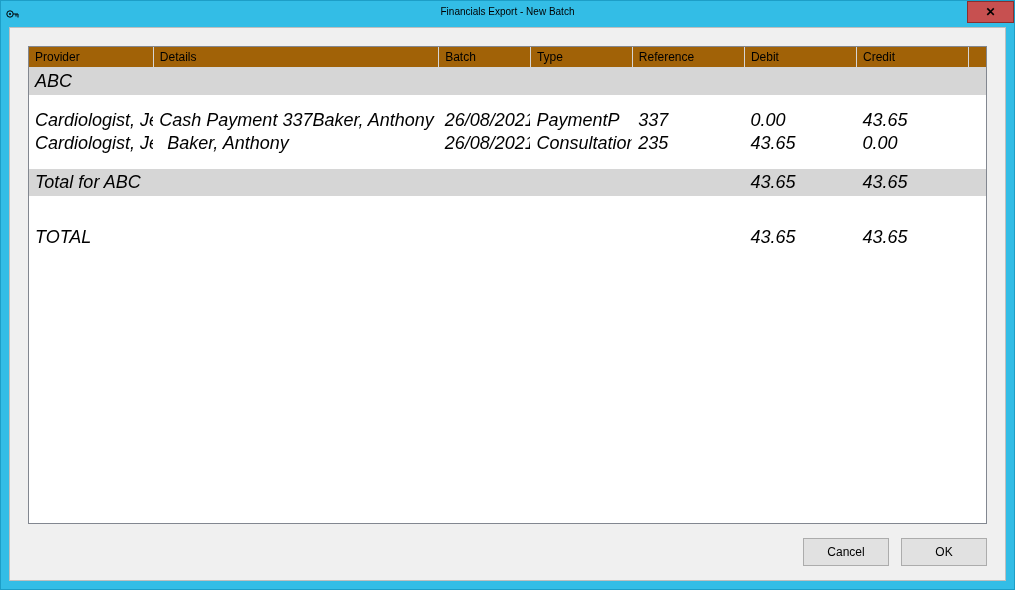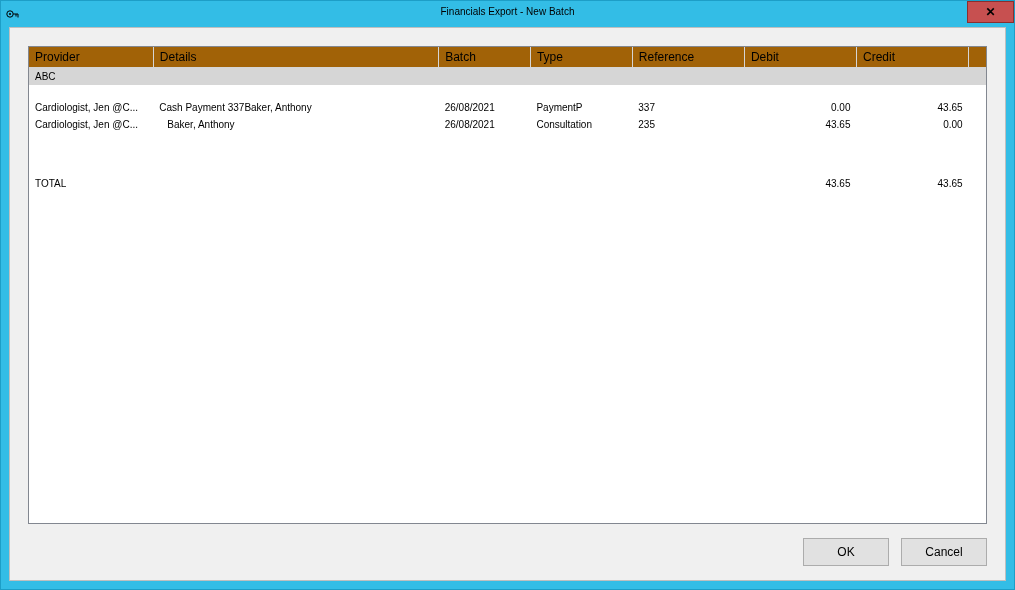--- a/index.html
+++ b/index.html
@@ -9,22 +9,22 @@
   .sysicon{width:16px;height:16px;margin-left:4px;display:flex;align-items:center;justify-content:center;}
   .close-btn{position:absolute;right:0;top:0;width:45px;height:20px;background:#c75050;display:flex;align-items:center;justify-content:center;cursor:pointer;border:1px solid #8b2e2e;}
   .close-btn span{color:#000;font-weight:bold;font-size:12px;line-height:1;}
   .client{position:absolute;top:26px;left:8px;right:8px;bottom:8px;background:#f0f0f0;border:1px solid #bfbfbf;box-sizing:border-box;}
   .grid-wrap{position:absolute;top:18px;left:18px;right:18px;bottom:56px;background:#fff;border:1px solid #828790;box-sizing:border-box;overflow:hidden;}
   table{width:100%;border-collapse:collapse;table-layout:fixed;}
   thead th{background:#a16207;border:1px solid #d5d5d5;border-top:none;font-weight:normal;text-align:left;padding:3px 6px;font-size:12px;color:#000;height:18px;box-sizing:border-box;}
   thead th:first-child{border-left:none;}
   thead th:last-child{border-right:none;}
   thead th.num{text-align:left;}
-  tbody td{padding:1px 6px;font-size:10px;height:17px;box-sizing:border-box;white-space:nowrap;overflow:hidden;text-overflow:clip;}
-  tbody td.num{text-align:right;}
+  tbody td{padding:1px 6px;font-size:18px;height:17px;box-sizing:border-box;white-space:nowrap;overflow:hidden;text-overflow:clip;font-style:italic;}
+  tbody td.num{text-align:left;}
   tr.group td{background:#d6d6d6;padding-top:3px;padding-bottom:3px;}
   tr.subtotal td{background:#d6d6d6;padding-top:3px;padding-bottom:3px;}
   tr.spacer td{height:14px;}
   tr.grand td{padding-top:3px;padding-bottom:3px;margin-left:28px;}
   .scroll-col{width:17px;}
   .btn-row{position:absolute;right:18px;bottom:14px;display:flex;gap:12px;}
   .btn{width:84px;height:26px;border:1px solid #acacac;background:#e1e1e1;cursor:pointer;font-size:12px;display:flex;align-items:center;justify-content:center;}
   .details-cell{display:flex;gap:0;}
   .details-extra{padding-left:8px;}
 </style>
@@ -105,34 +105,40 @@
             <td>26/08/2021</td>
             <td>Consultation</td>
             <td>235</td>
             <td class="num">43.65</td>
             <td class="num">0.00</td>
             <td></td>
           </tr>
           <tr class="spacer">
               <td colspan="8"></td>
             </tr>
+          <tr class="subtotal">
+            <td colspan="5">Total for ABC</td>
+            <td class="num">43.65</td>
+            <td class="num">43.65</td>
+            <td></td>
+          </tr>
           <tr class="spacer">
               <td colspan="8"></td>
             </tr>
           <tr class="spacer">
               <td colspan="8"></td>
             </tr>
           <tr class="grand">
             <td colspan="5">TOTAL</td>
             <td class="num">43.65</td>
             <td class="num">43.65</td>
             <td></td>
           </tr>
         </tbody>
       </table>
     </div>
 
     <div class="btn-row">
+      <div class="btn">Cancel</div>
       <div class="btn">OK</div>
-      <div class="btn">Cancel</div>
     </div>
   </div>
 </div>
 
 </body></html>

